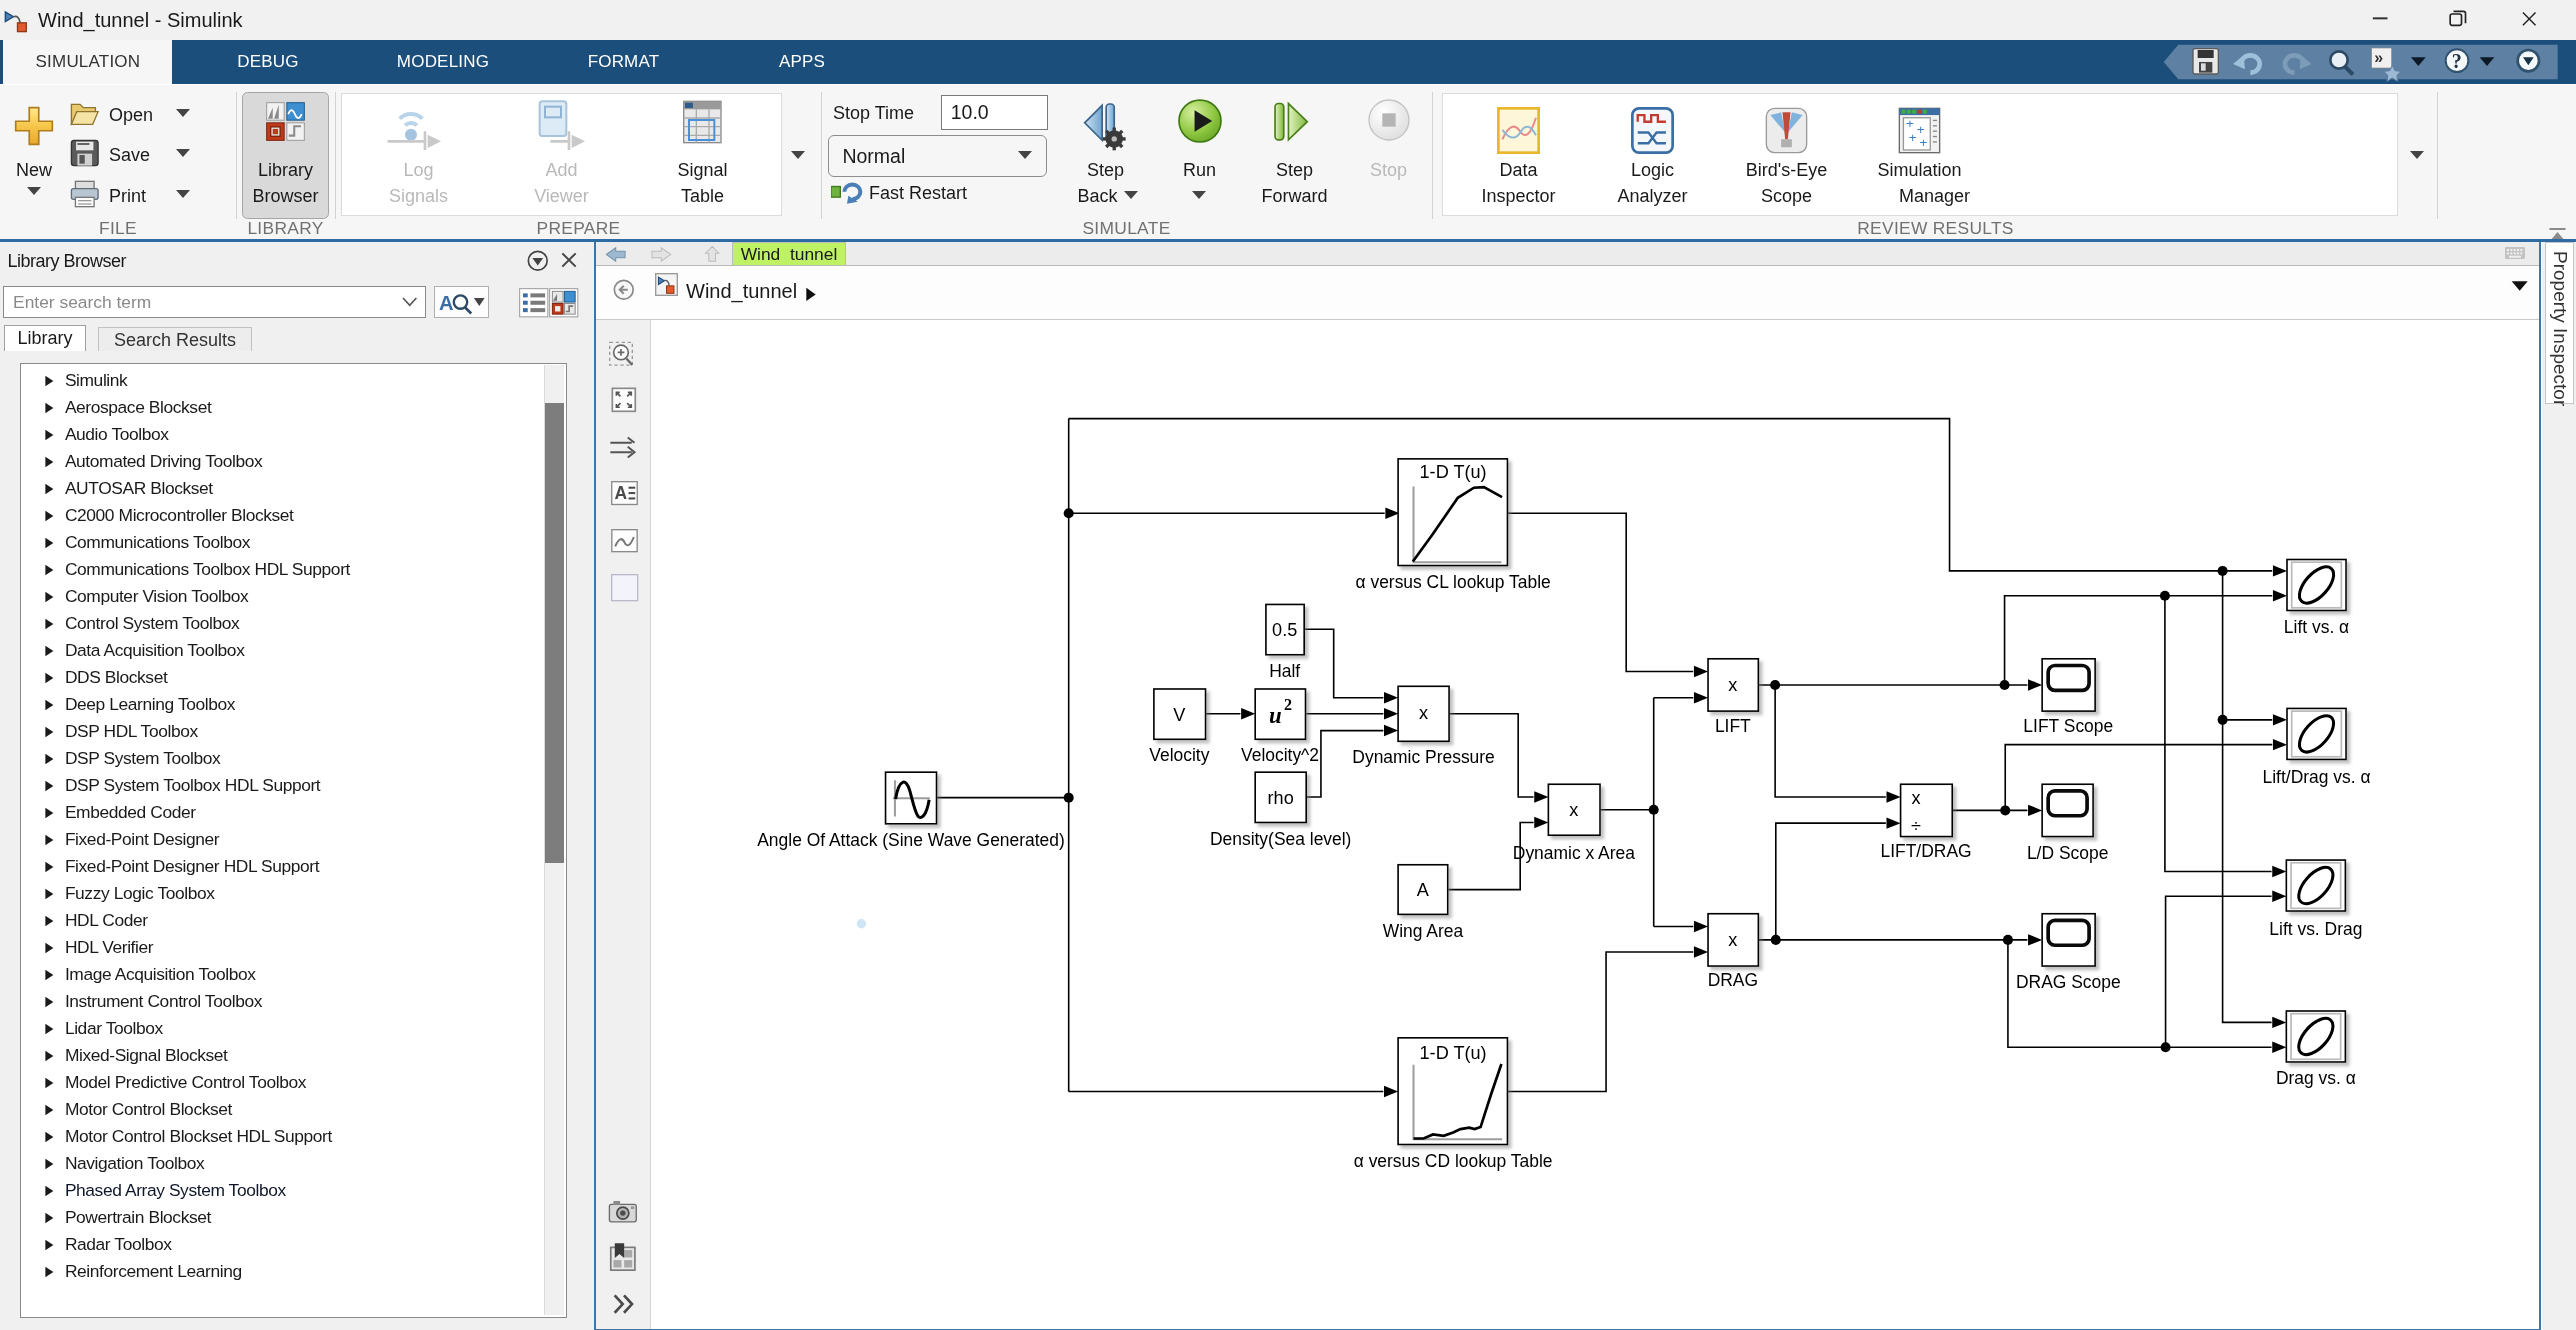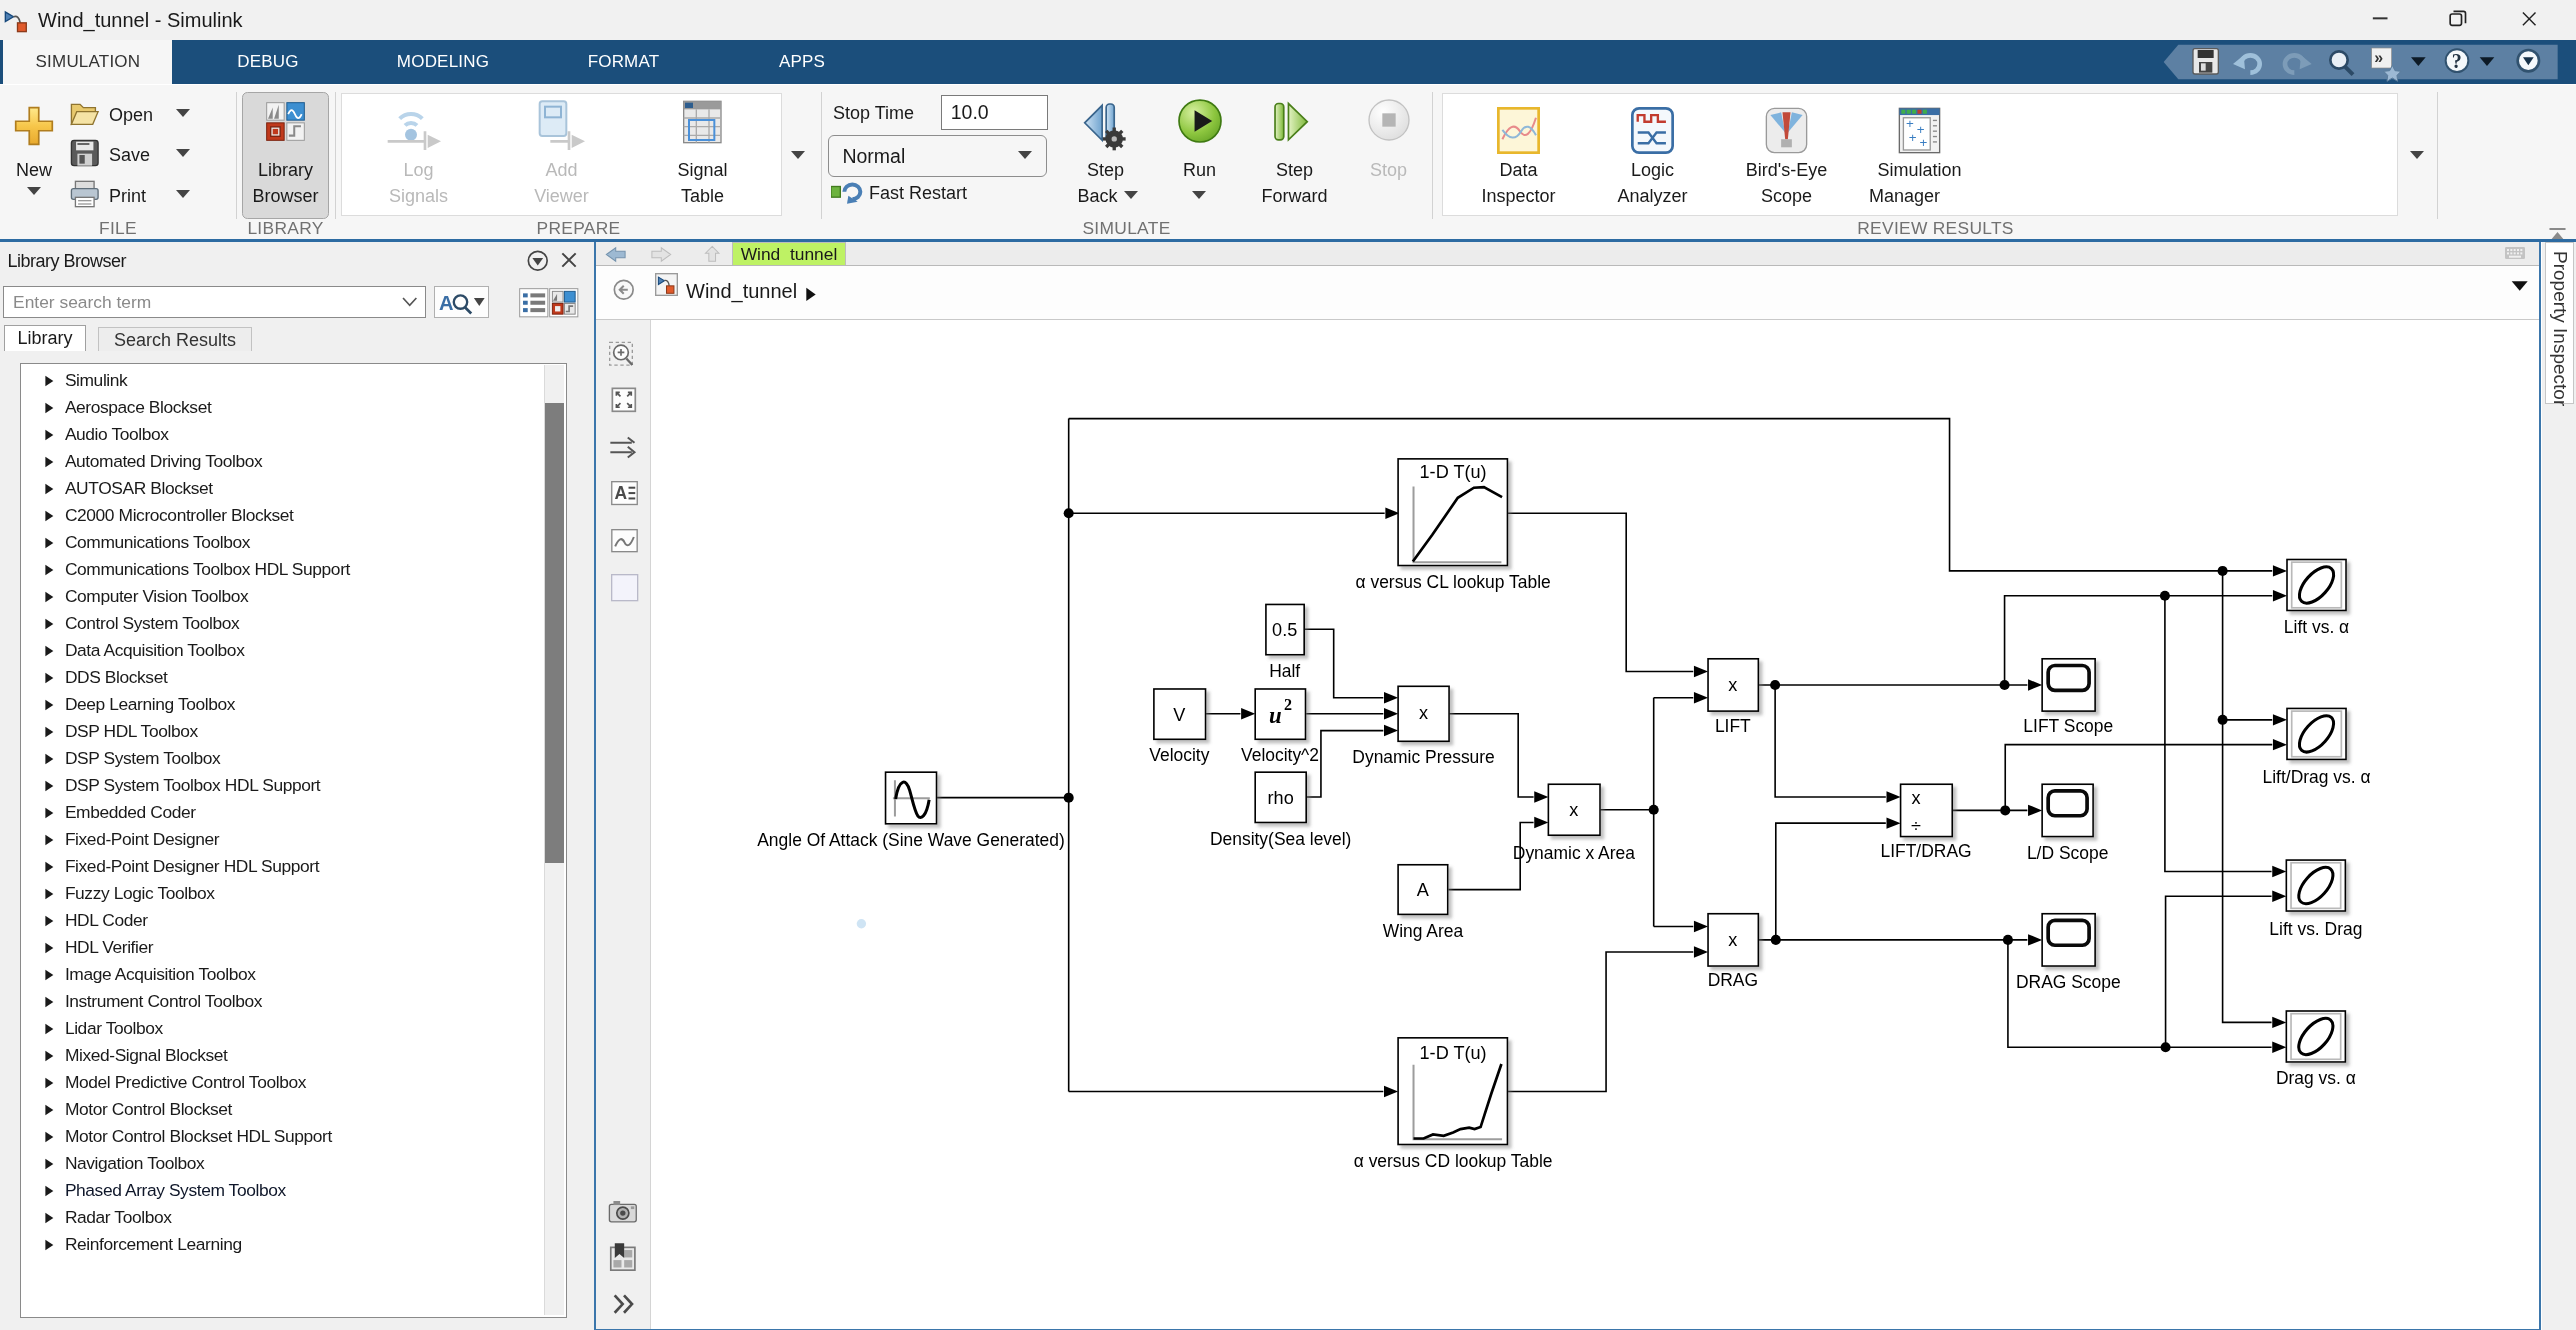--- a/index.html
+++ b/index.html
@@ -316,21 +316,21 @@
         </g>
   <g stroke="#888" stroke-width="2">
           <line x1="52" y1="20" x2="58" y2="20"></line>
           <line x1="52" y1="28" x2="58" y2="28"></line>
    <line x1="52" y1="36" x2="58" y2="36"></line>
           <line x1="52" y1="44" x2="58" y2="44"></line>
           <line x1="52" y1="52" x2="58" y2="52"></line>
         </g>
  </svg>
  <div class="rlabel" style="position:absolute;left:1869px;top:75px;width:101px;text-align:center;">Simulation</div>
- <div class="rlabel" style="position:absolute;left:1869px;top:101px;width:101px;text-align:left;">Manager</div>
+ <div class="rlabel" style="position:absolute;left:1869px;top:101px;width:101px;text-align:right;">Manager</div>
  <div class="grouplabel" style="left:1835px;width:201px;">REVIEW RESULTS</div>
  <div class="dd" style="position:absolute;left:2410px;top:66px;"></div>
  <div class="gsep" style="left:2437px;"></div>
  <svg style="position:absolute;left:2548px;top:143px;" width="19" height="13.4" viewBox="0 0 28 20">
    <rect x="2" y="0" width="24" height="3" fill="#8a8a8a"></rect>
         <polygon points="14,6 24,18 4,18" fill="#8a8a8a"></polygon>
  </svg>
 </div>
 <div id="blueline"></div>
 
@@ -559,20 +559,26 @@
               <svg width="10.7" height="12" style="margin-left:23px;flex:none;" viewBox="0 0 16 18">
                 <polygon points="2,1 14,9 2,17" fill="#1a1a1a"></polygon>
               </svg>
               <span style="margin-left:10.7px;font-size:17.4px;letter-spacing:-0.4px;color:#1a1a1a;white-space:nowrap;">Navigation Toolbox</span>
             </li>
     <li style="height:27px;display:flex;align-items:center;">
               <svg width="10.7" height="12" style="margin-left:23px;flex:none;" viewBox="0 0 16 18">
                 <polygon points="2,1 14,9 2,17" fill="#1a1a1a"></polygon>
               </svg>
               <span style="margin-left:10.7px;font-size:17.4px;letter-spacing:-0.4px;color:#0f172a;white-space:nowrap;">Phased Array System Toolbox</span>
+            </li>
+    <li style="height:27px;display:flex;align-items:center;">
+              <svg width="10.7" height="12" style="margin-left:23px;flex:none;" viewBox="0 0 16 18">
+                <polygon points="2,1 14,9 2,17" fill="#1a1a1a"></polygon>
+              </svg>
+              <span style="margin-left:10.7px;font-size:17.4px;letter-spacing:-0.4px;color:#1a1a1a;white-space:nowrap;">Powertrain Blockset</span>
             </li>
     <li style="height:27px;display:flex;align-items:center;">
               <svg width="10.7" height="12" style="margin-left:23px;flex:none;" viewBox="0 0 16 18">
                 <polygon points="2,1 14,9 2,17" fill="#1a1a1a"></polygon>
               </svg>
               <span style="margin-left:10.7px;font-size:17.4px;letter-spacing:-0.4px;color:#1a1a1a;white-space:nowrap;">Radar Toolbox</span>
             </li>
     <li style="height:27px;display:flex;align-items:center;">
               <svg width="10.7" height="12" style="margin-left:23px;flex:none;" viewBox="0 0 16 18">
                 <polygon points="2,1 14,9 2,17" fill="#1a1a1a"></polygon>

